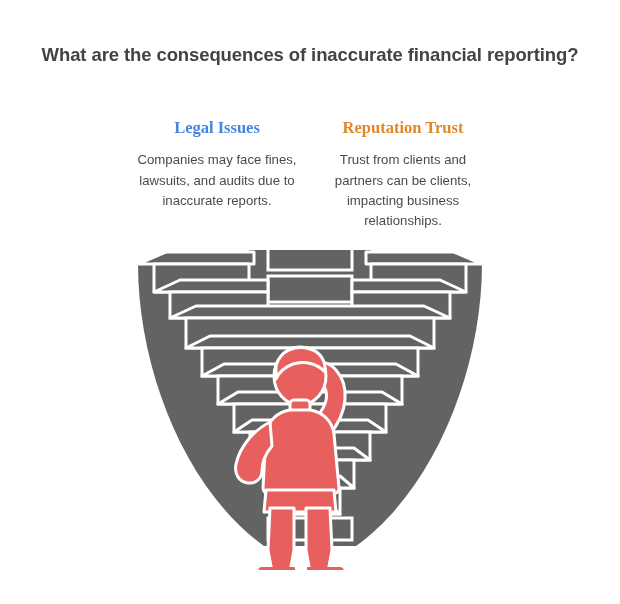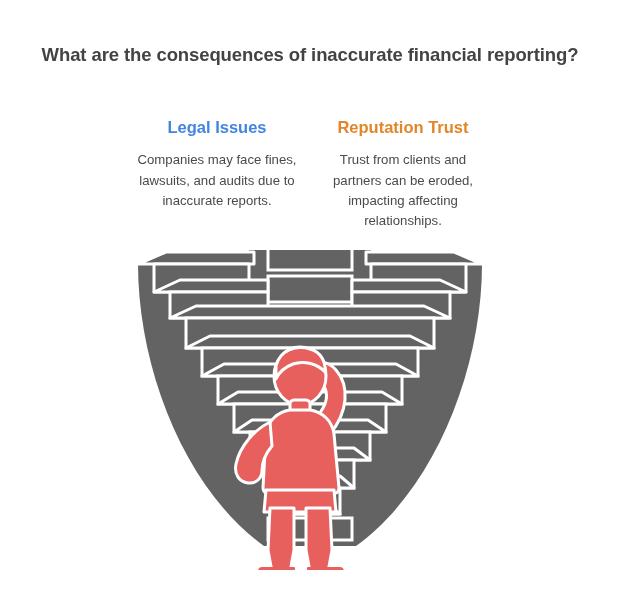--- a/index.html
+++ b/index.html
@@ -59,20 +59,21 @@
   }
   .column.col-reputation {
     padding-top: 8px;
   }
 
   .col-heading {
     font-size: 16.5px;
     font-weight: bold;
     line-height: 1.42;
     margin: 0 0 11px 0;
+    font-family: Liberation Serif, serif;
   }
   .col-financial .col-heading { color: #e8605e; }
   .col-legal .col-heading { color: #4285e0; }
   .col-reputation .col-heading { color: #e2862a; }
 
   .col-body {
     font-size: 13.2px;
     line-height: 1.54;
     color: #4a4a4a;
     margin: 0;
@@ -107,21 +108,21 @@
   <div class="columns">
 
 
     <div class="column col-legal">
       <div class="col-heading">Legal Issues</div>
       <div class="col-body">Companies may face fines, lawsuits, and audits due to inaccurate reports.</div>
     </div>
 
     <div class="column col-reputation">
       <div class="col-heading">Reputation Trust</div>
-      <div class="col-body">Trust from clients and partners can be eroded, impacting affecting relationships.</div>
+      <div class="col-body">Trust from clients and partners can be clients, impacting business relationships.</div>
     </div>
 
   </div>
 
   <div class="illustration">
     <svg viewBox="0 0 384 320" xmlns="http://www.w3.org/2000/svg">
 
       <g>
         <path fill="#636363" d="
           M 20 14

